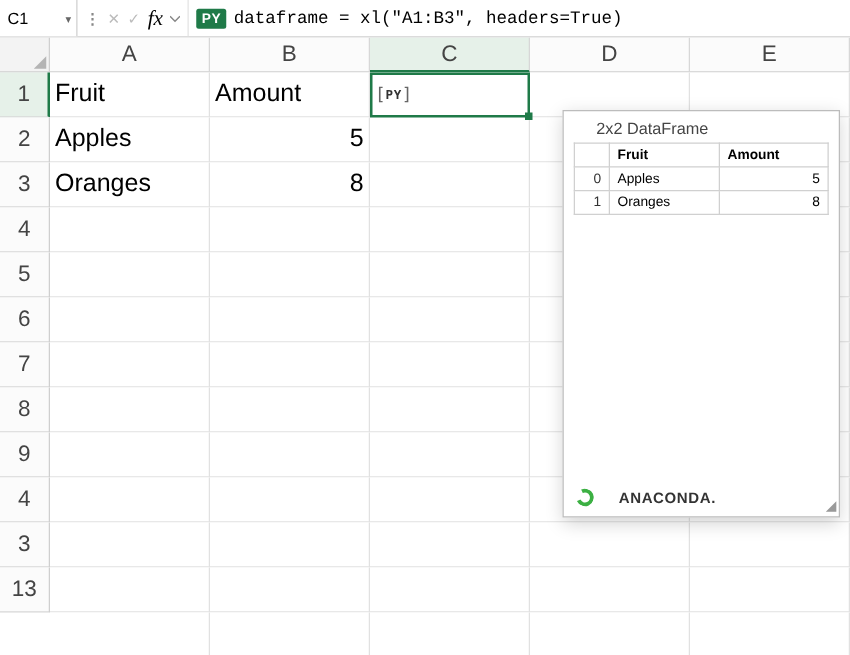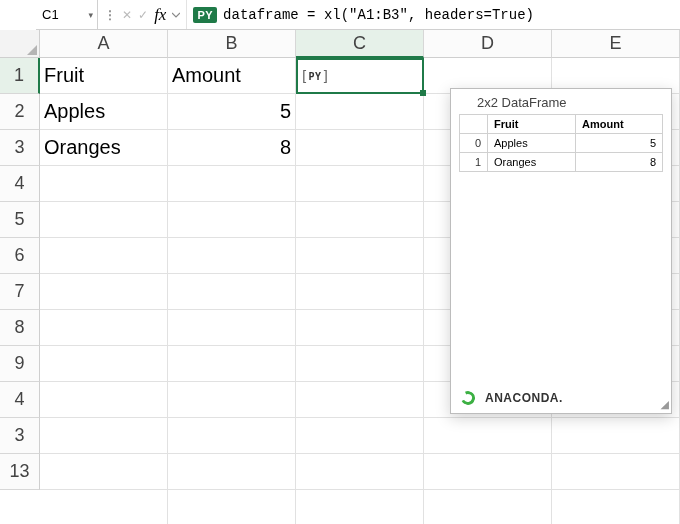--- a/index.html
+++ b/index.html
@@ -14,21 +14,20 @@
   .root { width: 680px; height: 524px; position: relative; }
 
   
   .formula-bar {
     display: flex;
     align-items: center;
     height: 30px;
     border-bottom: 1px solid #d0d0d0;
     font-size: 13px;
     background: #fff;
-    margin-left: 36px;
   }
   .namebox {
     width: 62px;
     height: 100%;
     display: flex;
     align-items: center;
     padding-left: 6px;
     border-right: 1px solid #d0d0d0;
     position: relative;
     background: #fff;
@@ -178,21 +177,21 @@
     font-weight: 700;
     text-align: left;
     background:#fff;
   }
   .df-table th:first-child { width:28px; background:#fff;}
   .df-table td.idx { text-align:right; color:#333; width:28px;}
   .df-table td.num { text-align:right; }
   .df-footer {
     margin-top:auto;
     padding: 8px 10px;
-    display:flex; align-items:flex-start; gap:10px;
+    display:flex; align-items:flex-start; gap:20px;
     color:#333; font-size:12px; font-weight:600;
     letter-spacing:0.5px;
   }
   .anaconda-ring {
     width:14px; height:14px; border:3px solid #3cb043; border-radius:50%;
     border-left-color: transparent;
     transform: rotate(20deg);
   }
   .grip { position:absolute; right:2px; bottom:2px; font-size:11px; color:#9a9a9a;}
 </style>

